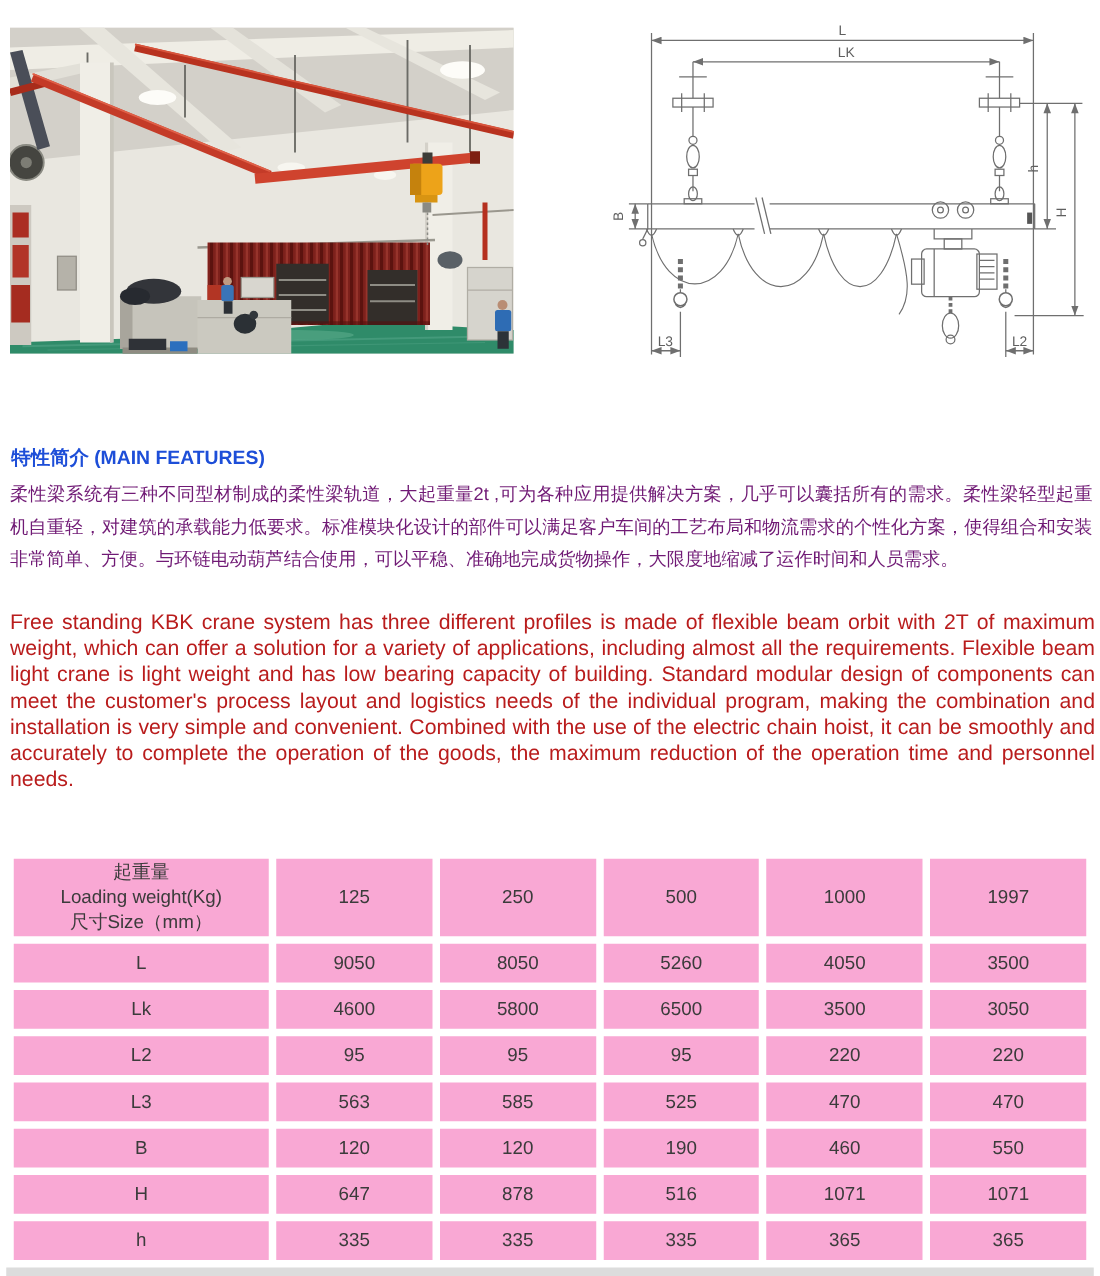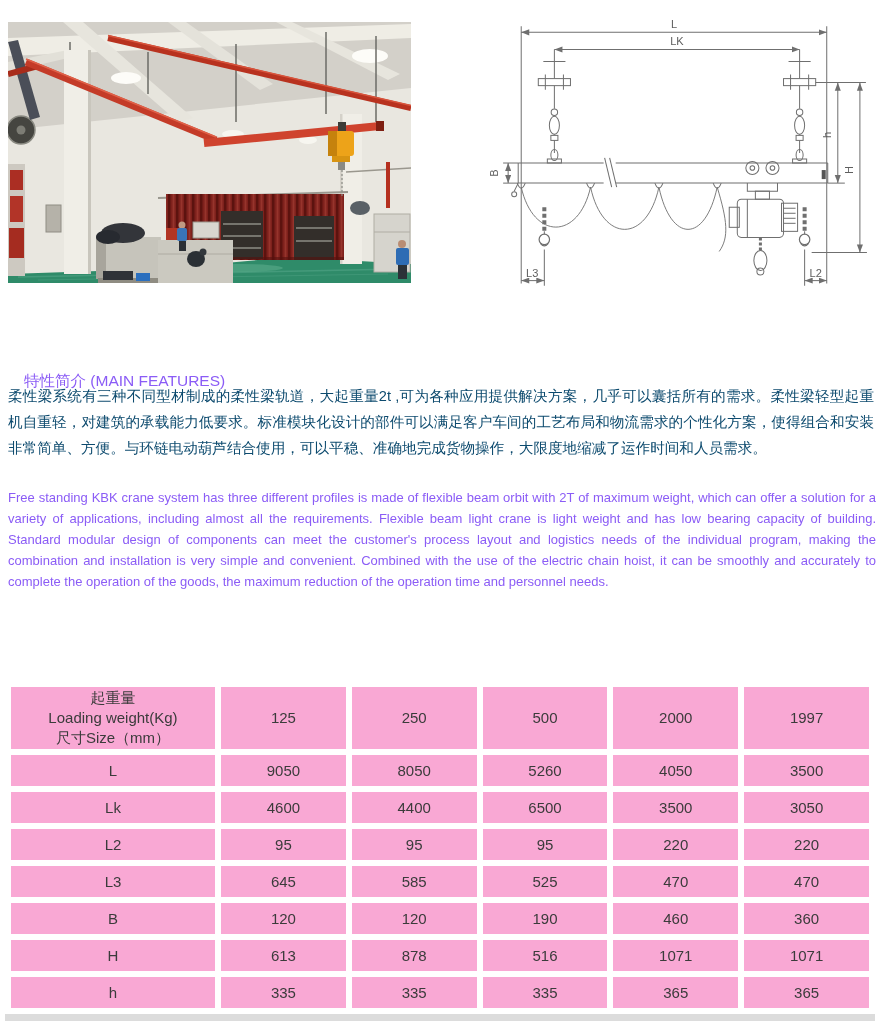--- a/index.html
+++ b/index.html
@@ -1,24 +1,24 @@
 <!DOCTYPE html>
 <html><head>
 <meta charset="utf-8">
 <style>
   html,body{margin:0;padding:0;background:#ffffff;}
   body{width:880px;height:1021px;position:relative;overflow:hidden;
        font-family:"Liberation Sans","DejaVu Sans",sans-serif;color:#222;}
   .photo-wrap{position:absolute;left:8px;top:22px;width:403px;height:261px;}
   .drawing-wrap{position:absolute;left:478px;top:14px;width:402px;height:292px;}
-  .heading{position:absolute;left:8px;top:355px;margin:16px;font-size:15.5px;font-weight:normal;color:#8b5cf6;}
+  .heading{position:absolute;left:8px;top:355px;margin:1px;font-size:15.5px;font-weight:bold;color:#1d4ed8;}
   .para-cn{position:absolute;left:8px;top:384px;width:866px;margin:0;
-           font-size:14.6px;line-height:25.8px;color:#0c4a6e;text-align:justify;}
+           font-size:14.6px;line-height:25.8px;color:#701a75;text-align:justify;}
   .para-en{position:absolute;left:8px;top:487px;width:868px;margin:0;
-           font-size:13px;line-height:21px;color:#8b5cf6;text-align:justify;}
+           font-size:17px;line-height:21px;color:#b91c1c;text-align:justify;}
   table.spec{position:absolute;left:5px;top:681px;width:870px;
              border-collapse:separate;border-spacing:6px 6px;table-layout:fixed;}
   table.spec td{background:#f9a8d4;text-align:center;vertical-align:middle;
                 color:#3b3b3b;font-size:15px;padding:0;}
   table.spec thead td{height:62px;line-height:1.35;}
   table.spec tbody td{height:31px;}
   .title-cell div{white-space:nowrap;}
   .bottom-strip{position:absolute;left:5px;top:1014px;width:870px;height:7px;background:#dcdcdc;}
   svg text{font-family:"Liberation Sans","DejaVu Sans",sans-serif;}
 </style>
@@ -281,68 +281,68 @@
   <thead>
     <tr>
       <td class="title-cell">
         <div>起重量</div>
         <div>Loading weight(Kg)</div>
         <div>尺寸Size（mm）</div>
       </td>
       <td>125</td>
       <td>250</td>
       <td>500</td>
-      <td>2000</td>
+      <td>1000</td>
       <td>1997</td>
     </tr>
   </thead>
   <tbody>
       <tr>
         <td>L</td>
         <td>9050</td>
         <td>8050</td>
         <td>5260</td>
         <td>4050</td>
         <td>3500</td>
       </tr>
       <tr>
         <td>Lk</td>
         <td>4600</td>
-        <td>4400</td>
+        <td>5800</td>
         <td>6500</td>
         <td>3500</td>
         <td>3050</td>
       </tr>
       <tr>
         <td>L2</td>
         <td>95</td>
         <td>95</td>
         <td>95</td>
         <td>220</td>
         <td>220</td>
       </tr>
       <tr>
         <td>L3</td>
-        <td>645</td>
+        <td>563</td>
         <td>585</td>
         <td>525</td>
         <td>470</td>
         <td>470</td>
       </tr>
       <tr>
         <td>B</td>
         <td>120</td>
         <td>120</td>
         <td>190</td>
         <td>460</td>
-        <td>360</td>
+        <td>550</td>
       </tr>
       <tr>
         <td>H</td>
-        <td>613</td>
+        <td>647</td>
         <td>878</td>
         <td>516</td>
         <td>1071</td>
         <td>1071</td>
       </tr>
       <tr>
         <td>h</td>
         <td>335</td>
         <td>335</td>
         <td>335</td>

